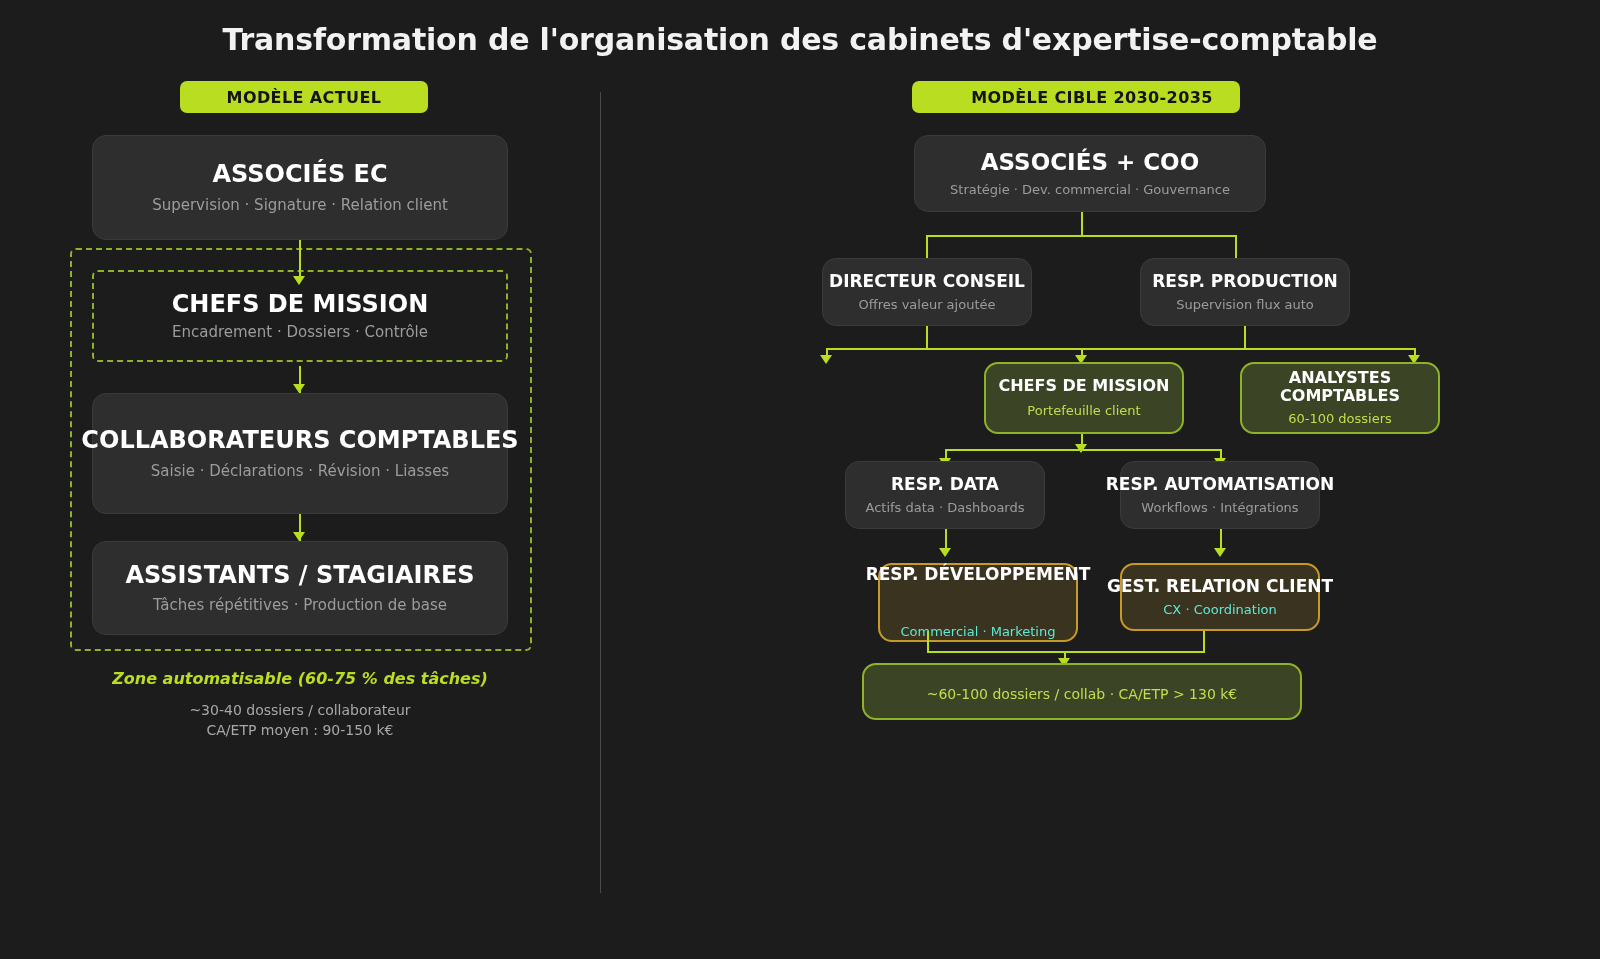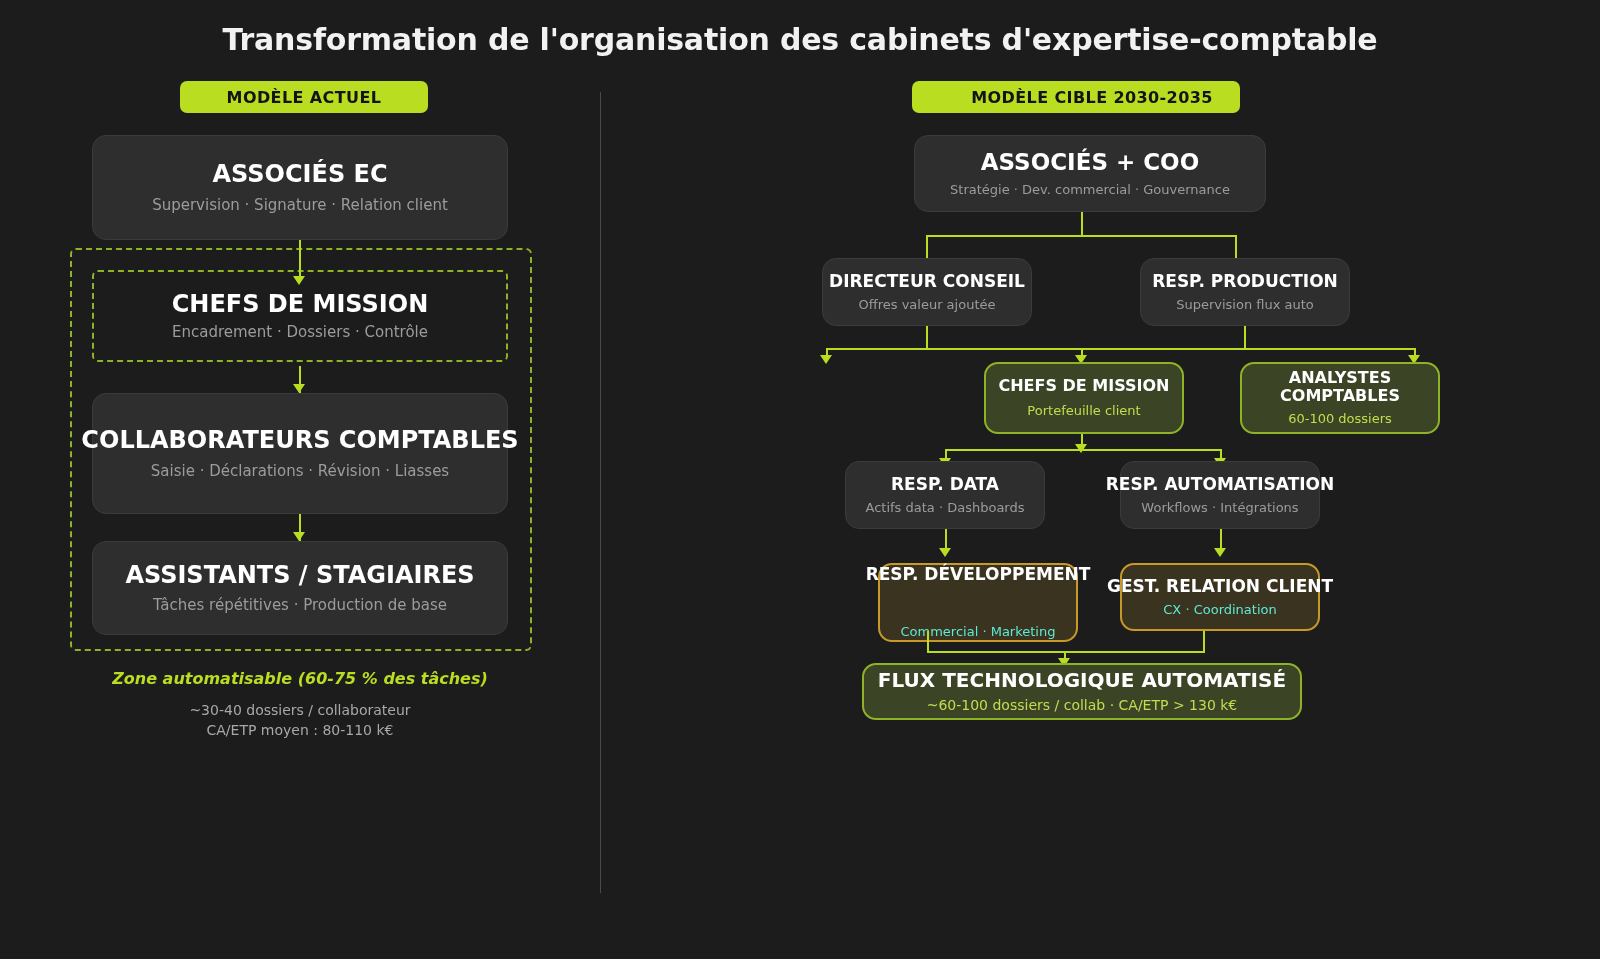--- a/index.html
+++ b/index.html
@@ -127,21 +127,21 @@
 
   <div class="node dark" style="left:92px; top:541px; width:416px; height:94px;">
     <div class="n-title" style="font-size:24px;">ASSISTANTS / STAGIAIRES</div>
     <div class="n-sub" style="font-size:15px; margin-top:8px;">Tâches répétitives · Production de base</div>
   </div>
 
   <div class="note note-zone" style="left:0; top:669px; width:600px;">Zone automatisable (60-75 % des tâches)</div>
 
   <div class="note note-metric" style="left:0; top:700px; width:600px;">
     <div>~30-40 dossiers / collaborateur</div>
-    <div>CA/ETP moyen : 80-110 k€</div>
+    <div>CA/ETP moyen : 90-150 k€</div>
   </div>
 
   <div class="pill" id="pill-right">MODÈLE CIBLE 2030-2035</div>
 
   <div class="node dark" style="left:914px; top:135px; width:352px; height:77px;">
     <div class="n-title" style="font-size:23px;">ASSOCIÉS + COO</div>
     <div class="n-sub" style="font-size:13px; margin-top:6px;">Stratégie · Dev. commercial · Gouvernance</div>
   </div>
 
   <div class="ln vl" style="left:1081px; top:212px; height:25px;"></div>
@@ -213,17 +213,16 @@
     <div class="n-sub" style="font-size:13px; margin-top:6px;">CX · Coordination</div>
   </div>
 
   <div class="ln vl" style="left:927px; top:631px; height:22px;"></div>
   <div class="ln vl" style="left:1203px; top:631px; height:22px;"></div>
   <div class="ln hl" style="left:927px; top:651px; width:278px;"></div>
   <div class="ln vl" style="left:1064px; top:651px; height:12px;"></div>
   <div class="arrow" style="left:1058px; top:658px;"></div>
 
   <div class="node green" style="left:862px; top:663px; width:440px; height:57px;">
-    <div class="n-title" style="font-size:20px;">FLUX TECHNOLOGIQUE AUTOMATISÉ</div>
     <div class="n-sub" style="font-size:14px; margin-top:5px;">~60-100 dossiers / collab · CA/ETP &gt; 130 k€</div>
   </div>
 
 </div>
 
 </body></html>

